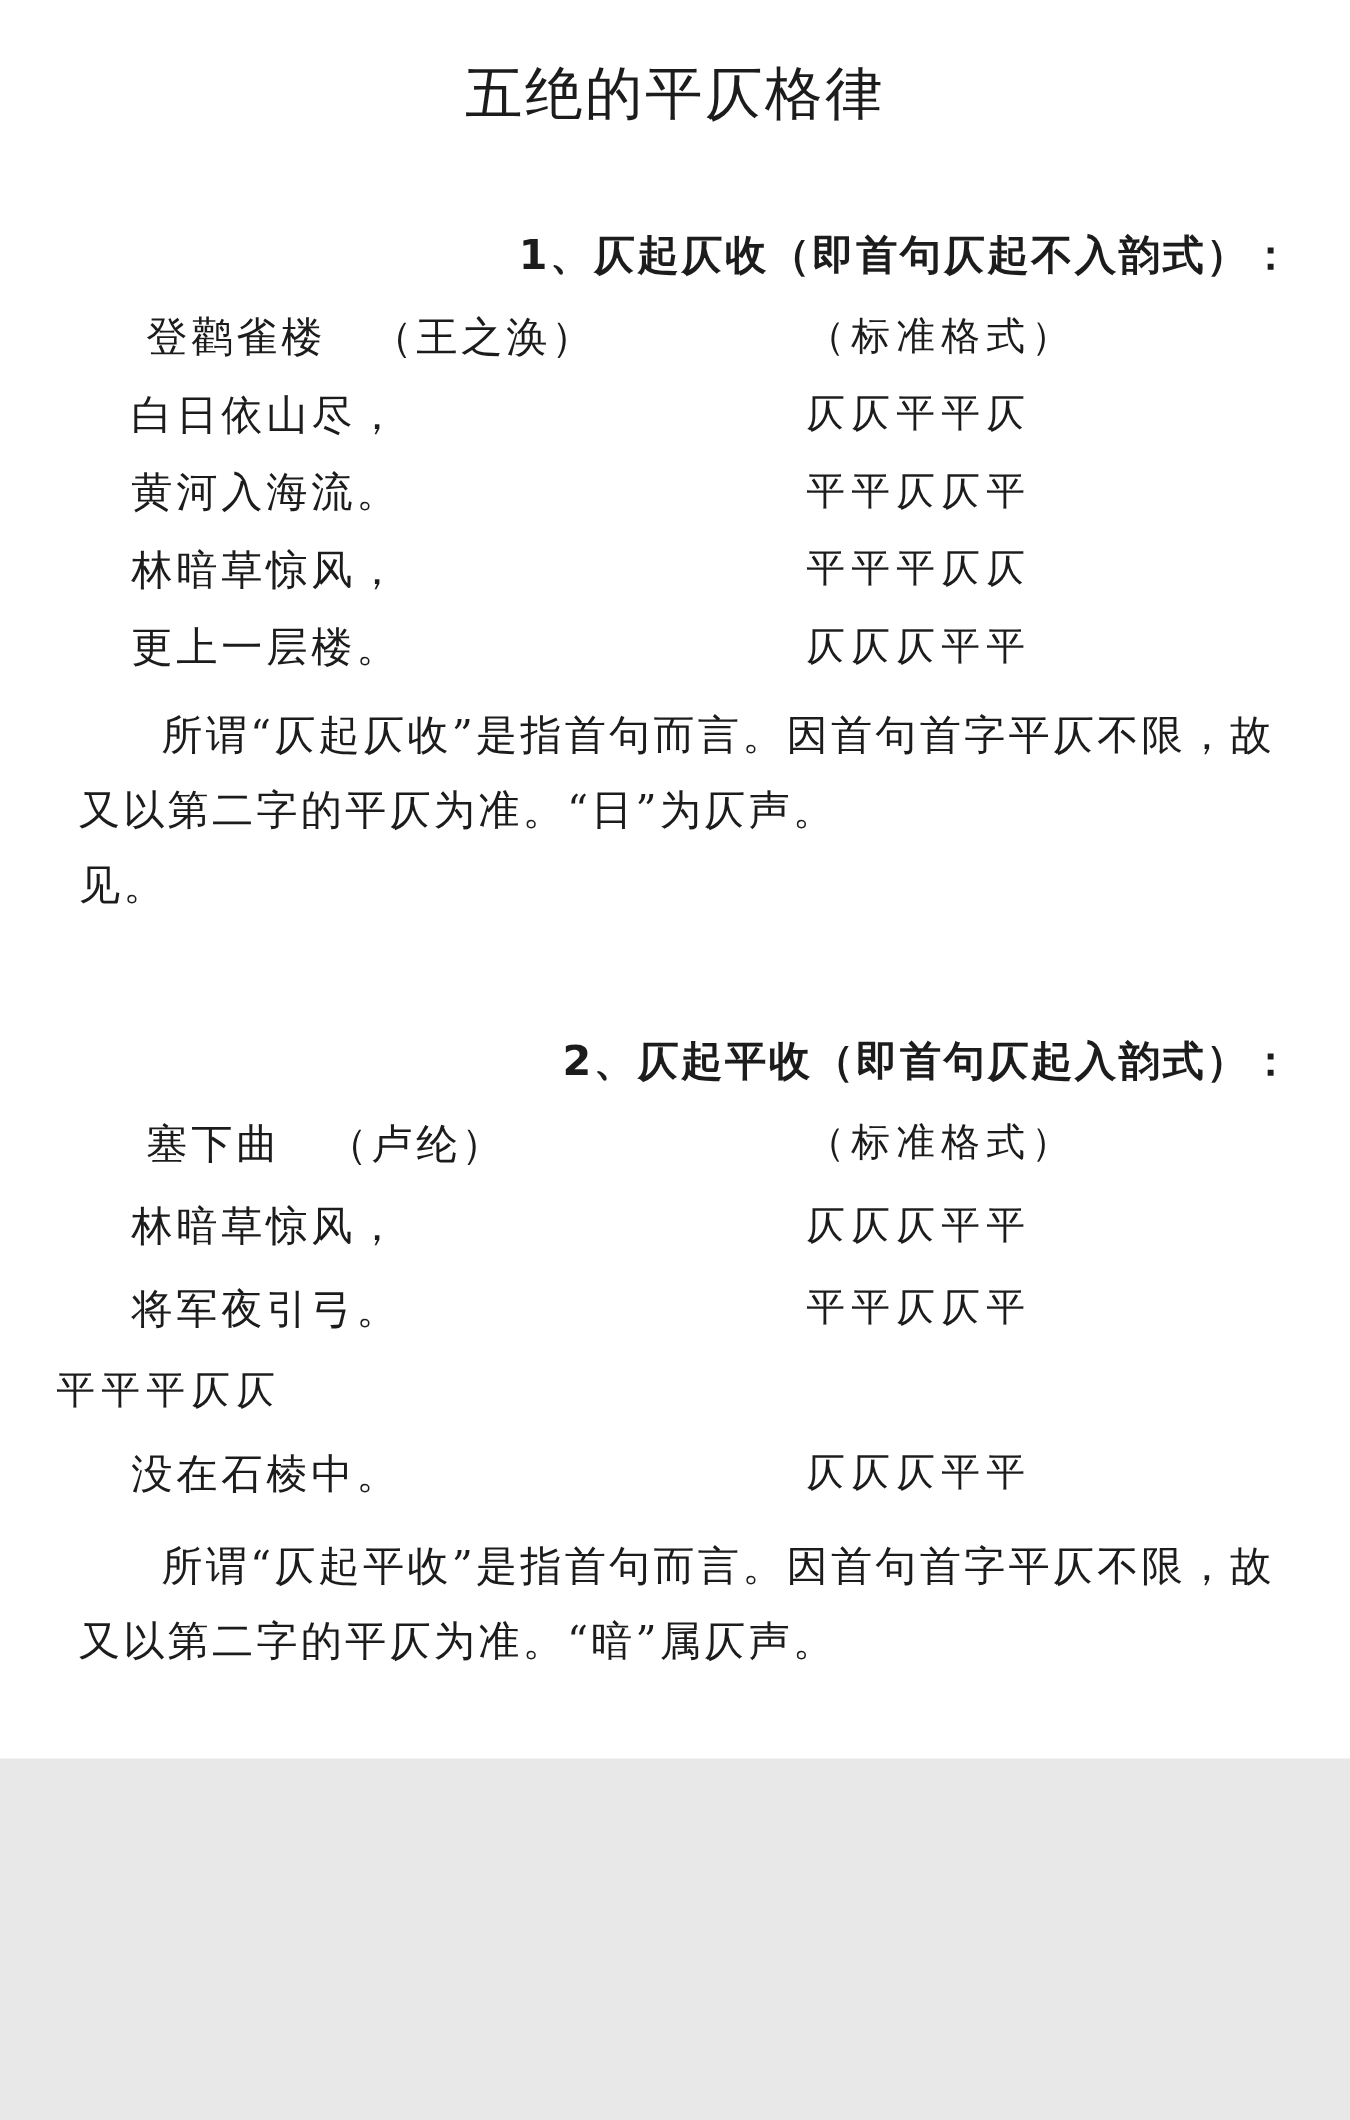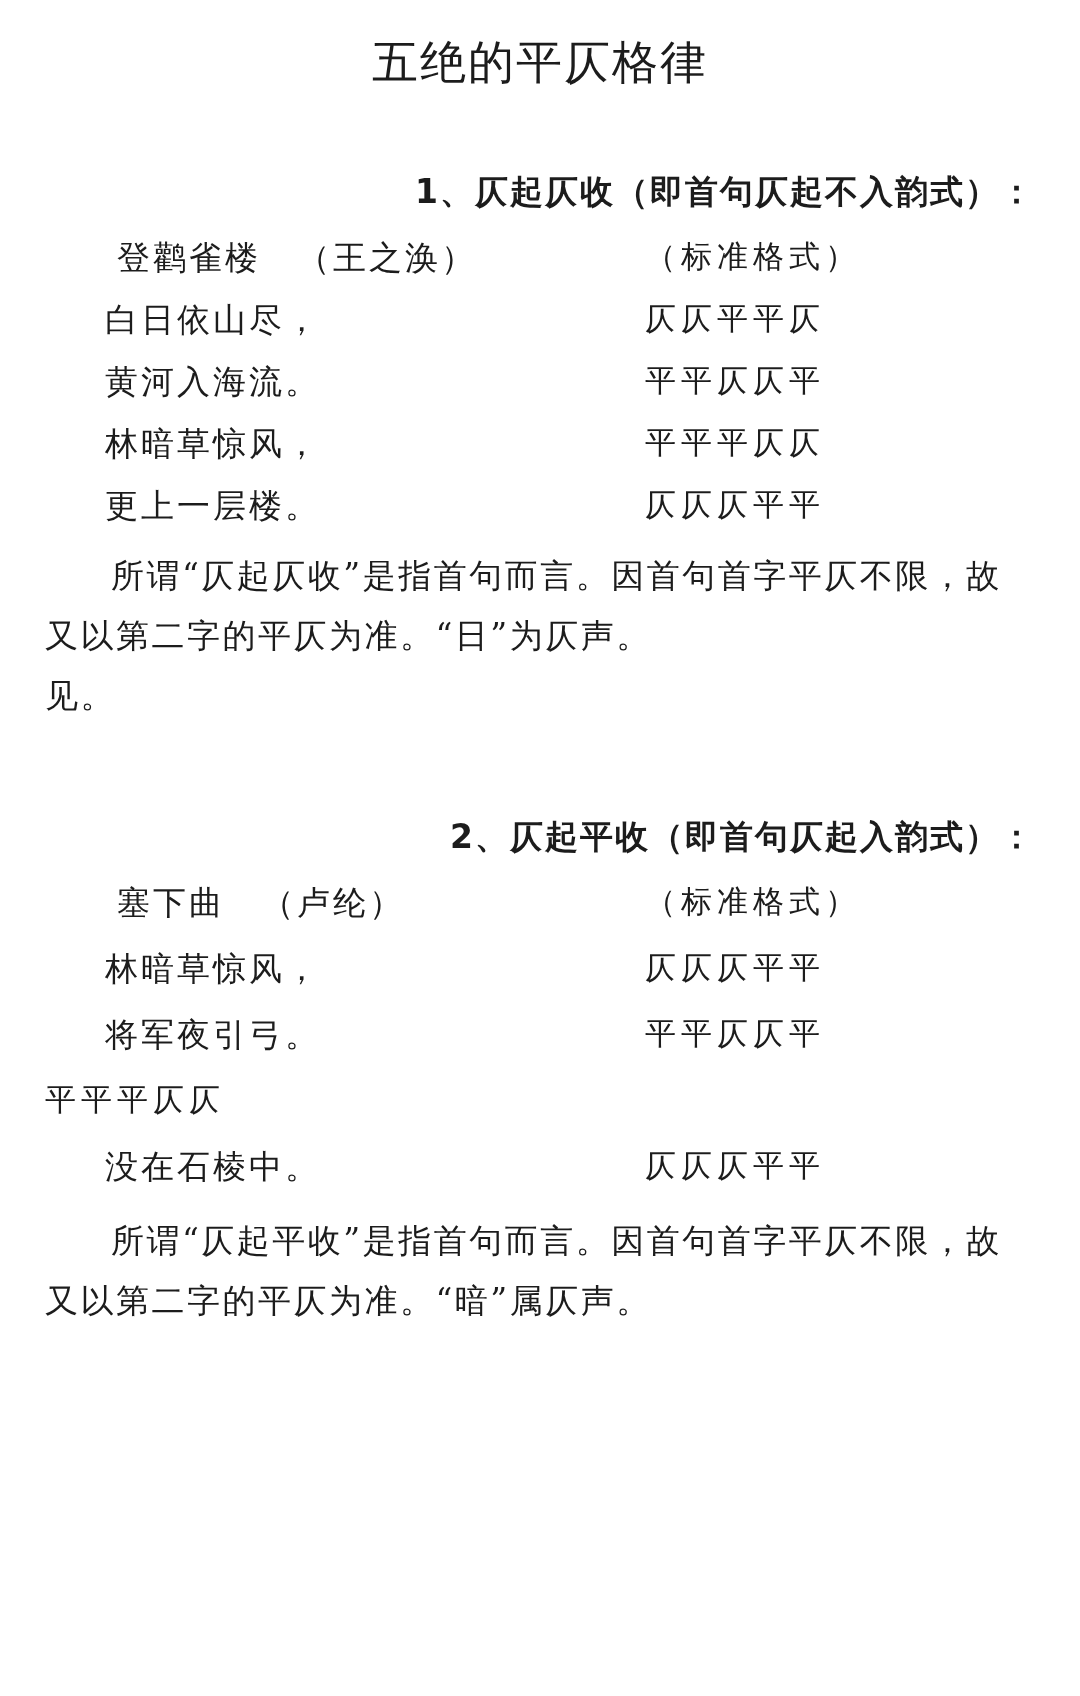--- a/index.html
+++ b/index.html
@@ -1,24 +1,24 @@
 <!DOCTYPE html>
 <html><head>
 <meta charset="utf-8">
 <style>
   html, body { margin: 0; padding: 0; background: #e8e8e8; }
   .page {
     position: relative;
     width: 1080px;
-    height: 1696px;
+    height: 1407px;
     margin: 0 auto;
     background: #ffffff;
     color: #1c1c1c;
     box-sizing: border-box;
-    padding: 0 45px;
+    padding: 12px 45px;
     overflow: hidden;
     font-family: "DejaVu Serif", serif;
   }
   .doc-title {
     margin: 36px 0 0 0;
     text-align: center;
     font-family: "DejaVu Sans", "Liberation Sans", sans-serif;
     font-size: 46px;
     font-weight: 500;
     line-height: 52px;
@@ -55,20 +55,21 @@
     letter-spacing: 5px;
     white-space: nowrap;
   }
   .para { margin: 0; }
   .para-line {
     font-size: 33px;
     letter-spacing: 2.5px;
     line-height: 60px;
     height: 60px;
     white-space: nowrap;
+    margin-left: 18px;
   }
   .para-line.indent { padding-left: 66px; }
 </style>
 </head>
 <body>
 
 <div class="page">
 
   <h1 class="doc-title">五绝的平仄格律</h1>
 

